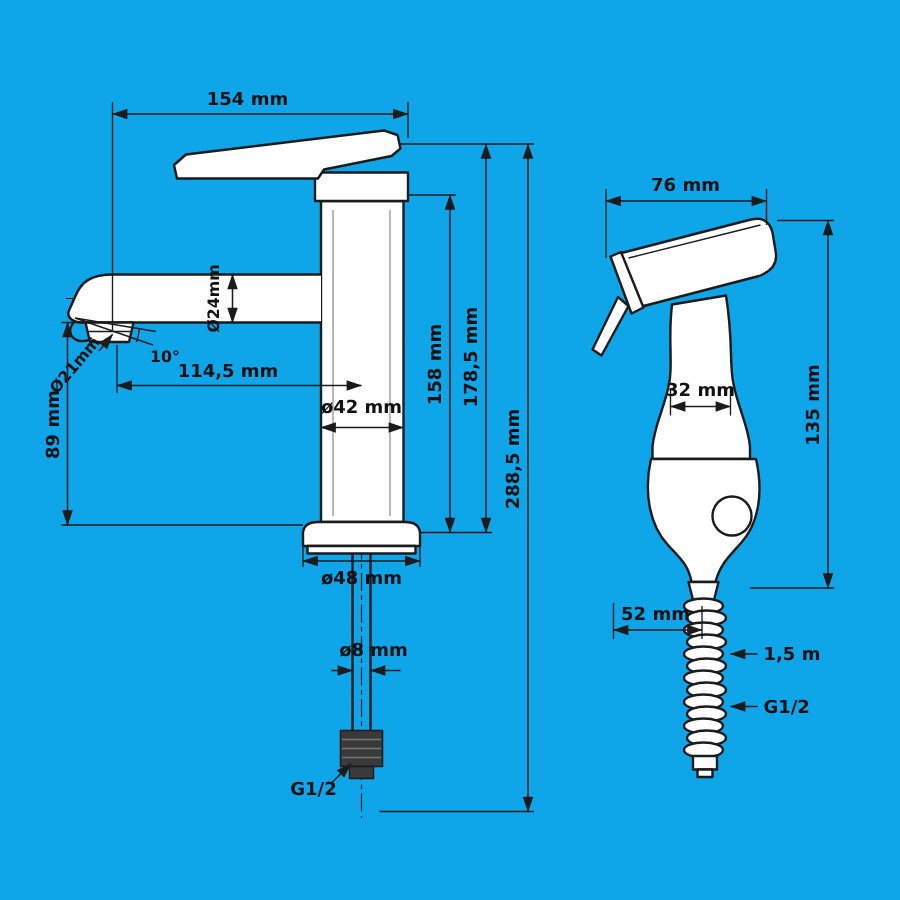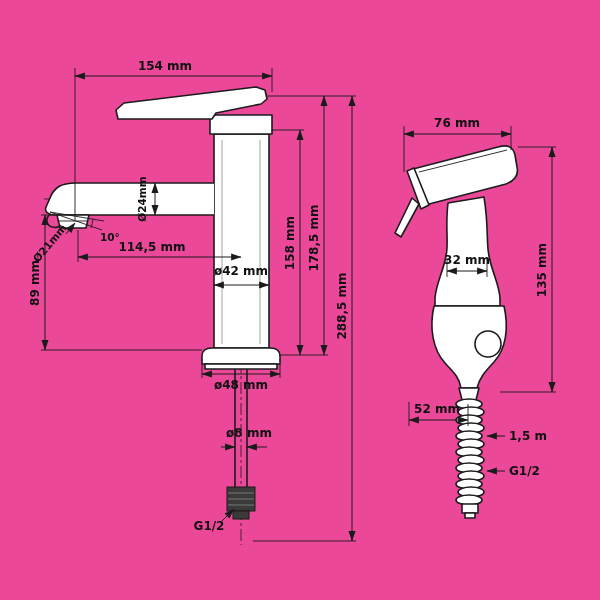--- a/index.html
+++ b/index.html
@@ -1,16 +1,16 @@
 <!DOCTYPE html>
 <html><head>
 <meta charset="utf-8">
 <style>
   html,body{margin:0;padding:0;background:#ffffff;}
-  #stage{width:600px;height:600px;position:relative;background:#ec4899;overflow:hidden;}
+  #stage{width:600px;height:600px;position:relative;background:#0ea5e9;overflow:hidden;}
   svg{display:block;}
   .obj{fill:#ffffff;stroke:#1b1b1b;stroke-width:1.6;stroke-linejoin:round;}
   .objline{fill:none;stroke:#1b1b1b;stroke-width:1.6;stroke-linejoin:round;}
   .lite{fill:none;stroke:#8a8a8a;stroke-width:0.8;}
   .dim{fill:none;stroke:#1b1b1b;stroke-width:1;}
   .ext{fill:none;stroke:#1b1b1b;stroke-width:0.9;}
   .cl{fill:none;stroke:#1b1b1b;stroke-width:0.8;stroke-dasharray:12 3 3 3;}
   .dk{fill:#3a3a3a;stroke:#1b1b1b;stroke-width:1;}
   .ridge{stroke:#777;stroke-width:1;}
   text{font-family:"DejaVu Sans","Liberation Sans",sans-serif;font-weight:bold;font-size:12px;fill:#111;}

